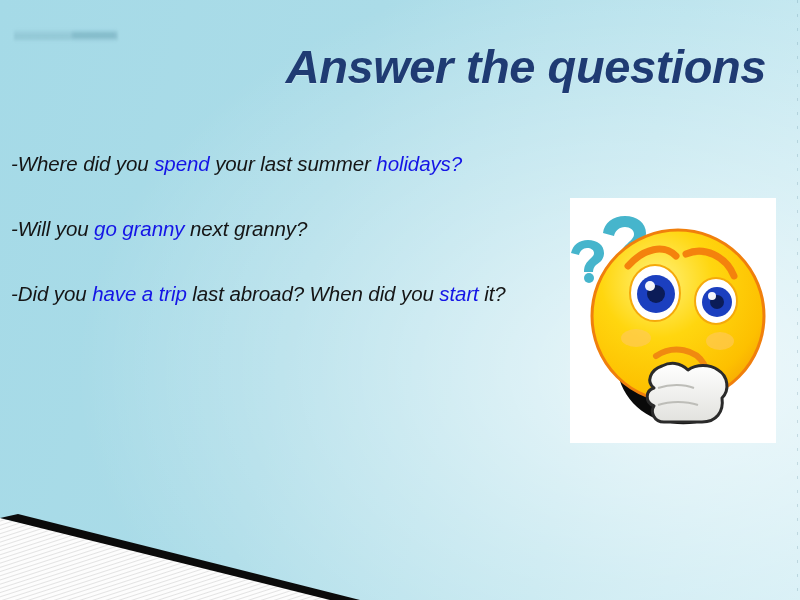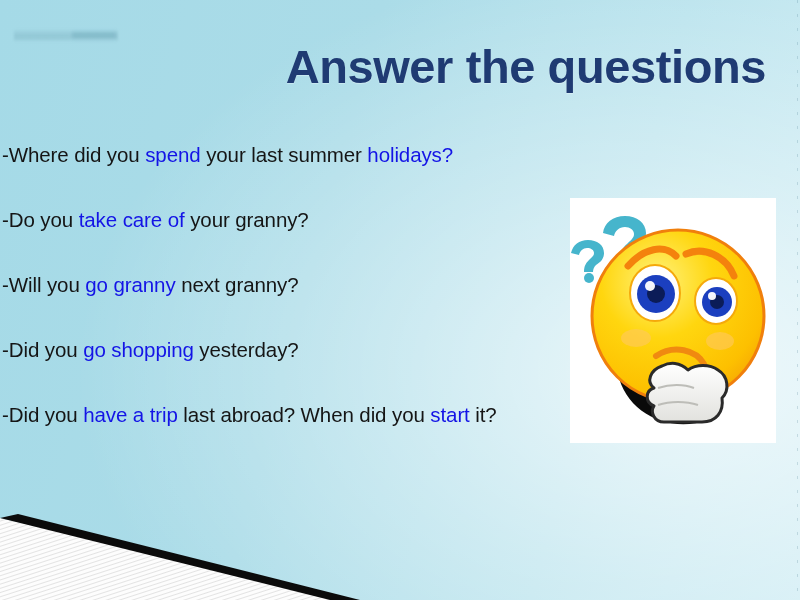--- a/index.html
+++ b/index.html
@@ -20,20 +20,21 @@
     width: 800px;
     height: 600px;
     overflow: hidden;
     
     background:
       radial-gradient(ellipse 900px 620px at 86% 62%,
                       rgba(255,255,255,0.72) 0%,
                       rgba(255,255,255,0.34) 34%,
                       rgba(255,255,255,0.0) 68%),
       linear-gradient(105deg, #a5dae7 0%, #abdce8 40%, #b9e3ed 72%, #cbebf3 100%);
+    font-style: italic;
   }
 
   
   .deco-bar {
     position: absolute;
     left: 14px;
     top: 29px;
     width: 104px;
     height: 13px;
     background: linear-gradient(180deg,
@@ -85,21 +86,21 @@
     white-space: nowrap;
     text-shadow: 0 1px 1px rgba(255,255,255,0.35);
   }
 
   
   .questions {
     position: absolute;
     left: 2px;
     top: 145px;
     width: 560px;
-    margin: 0;
+    margin: 9px;
     padding: 0;
     list-style: none;
   }
   .q-line {
     font-size: 20.5px;
     line-height: 1.0;
     color: #151515;
     margin: 0 0 44.5px 0;
     white-space: nowrap;
     letter-spacing: -0.1px;
@@ -146,25 +147,23 @@
   <div class="deco-bar"></div>
 
   <div class="right-guide"></div>
 
   <h1 class="title">Answer the questions</h1>
 
   <ul class="questions">
 
     <li class="q-line"><span>-Where did you </span><span class="hl">spend</span><span> your last summer </span><span class="hl">holidays?</span><span></span></li>
 
-    <li class="q-line"><span>-Do you </span><span class="hl">take care of</span><span> your granny?</span><span class="hl"></span><span></span></li>
 
     <li class="q-line"><span>-Will you </span><span class="hl">go granny</span><span> next granny?</span><span class="hl"></span><span></span></li>
 
-    <li class="q-line"><span>-Did you </span><span class="hl">go shopping</span><span> yesterday?</span><span class="hl"></span><span></span></li>
 
 
 
     <li class="q-line"><span>-Did you </span><span class="hl">have a trip</span><span> last abroad? When did you </span><span class="hl">start</span><span> it?</span></li>
 
   </ul>
 
   <div class="pic-box">
     <svg viewBox="0 0 206 245" xmlns="http://www.w3.org/2000/svg">
       <defs>

